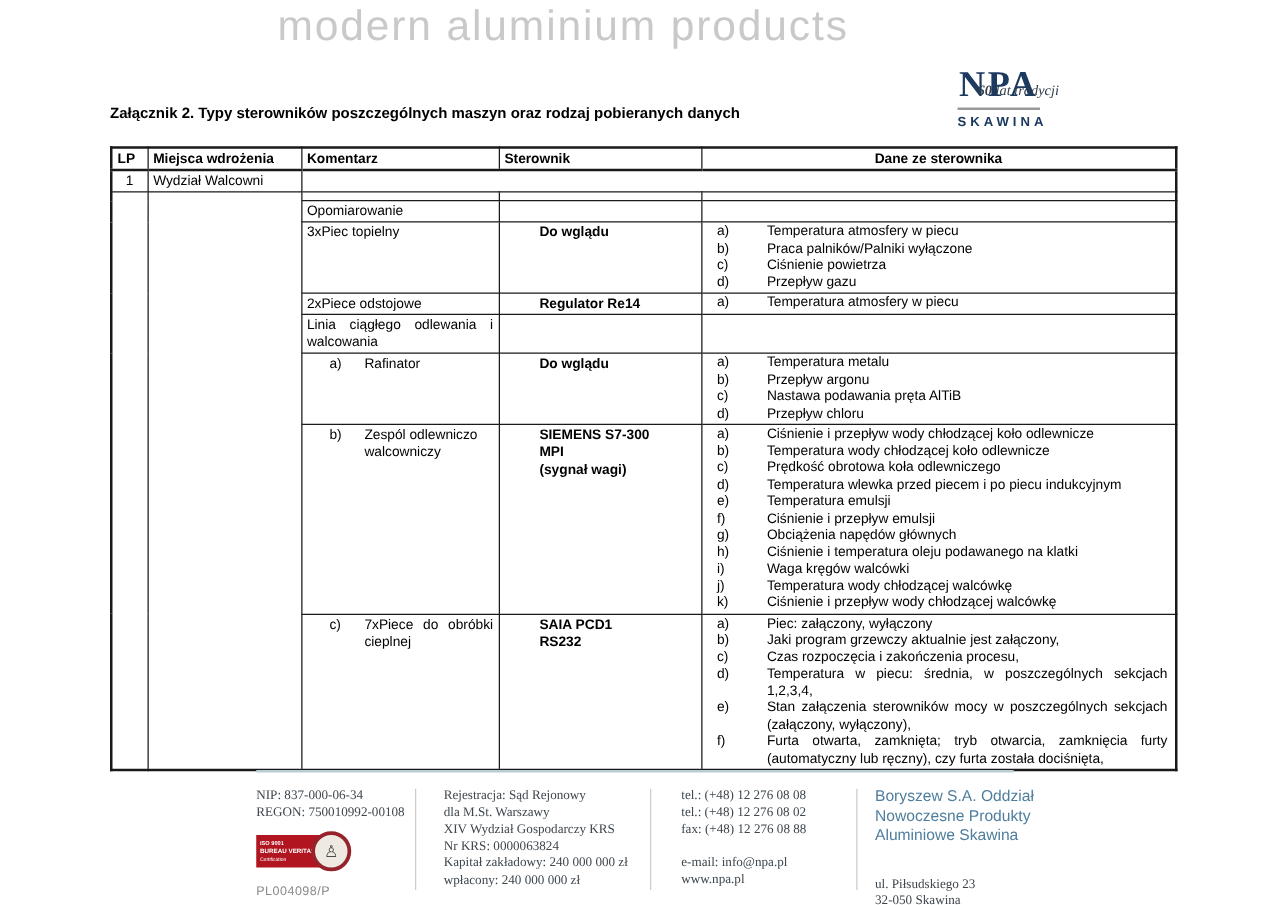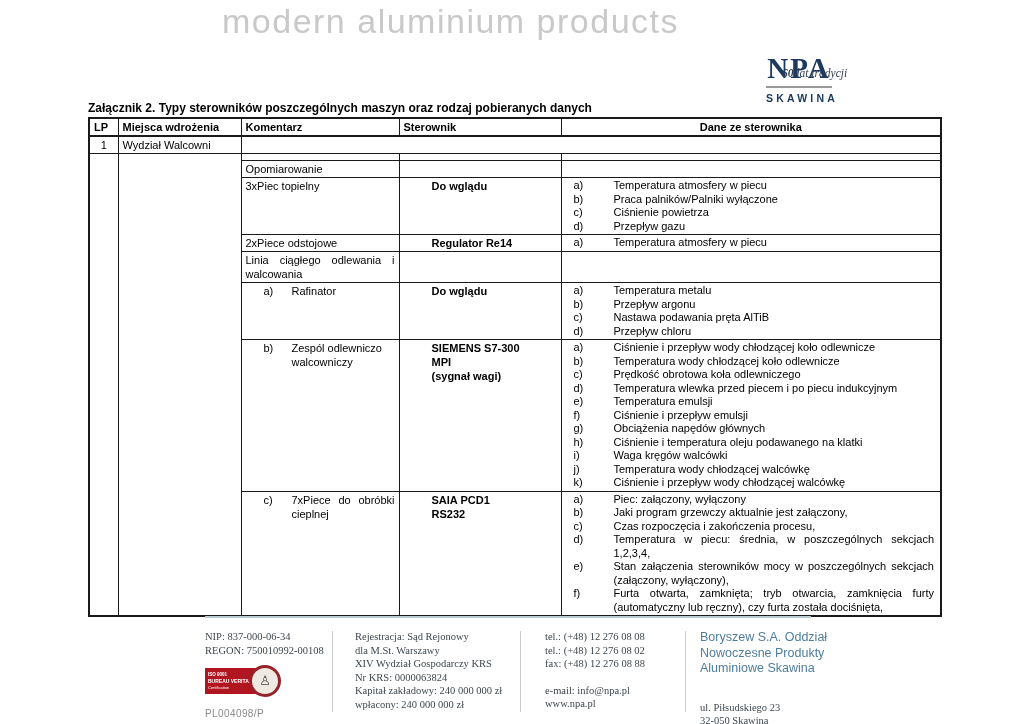--- a/index.html
+++ b/index.html
@@ -13,21 +13,21 @@
   .brand { position:absolute; left:766px; top:8px; width:66px; text-align:center; }
   .brand-name { font-family:"Liberation Serif", serif; font-weight:700; font-size:29px;
     line-height:29px; color:#1c3a60; letter-spacing:2px;margin-top:46px; }
   .brand-line { height:2px; background:#9a9a9a; margin:3px 0 4px 0; }
   .brand-sub { font-size:10.5px; font-weight:700; letter-spacing:3.2px; color:#1c3a60; }
   .tradition { position:absolute; left:767px; top:67px; font-family:"Liberation Serif", serif;
     font-style:italic; font-size:11.5px; color:#2f3d4c;margin-left:15px; }
   .tradition b { font-style:italic; }
 
   
-  .doc-title { position:absolute; left:88px; top:101px; font-size:12px; font-weight:700; color:#000; }
+  .doc-title { position:absolute; left:88px; top:83px; font-size:12px; font-weight:700; color:#000; }
 
   
   .main-table { position:absolute; left:88px; top:117px; width:852px;
     border-collapse:collapse; table-layout:fixed; font-size:11px; line-height:14px; color:#000;
     border:2px solid #1a1a1a; }
   .main-table th, .main-table td { border:1px solid #1a1a1a; vertical-align:top; padding:1px 4px; }
   .main-table thead th { font-weight:700; text-align:left; height:15px; border-bottom:2px solid #1a1a1a; }
   .main-table thead th.center { text-align:center; }
   .c-lp { text-align:center; }
   .spacer-td { height:7px; padding:0; }

